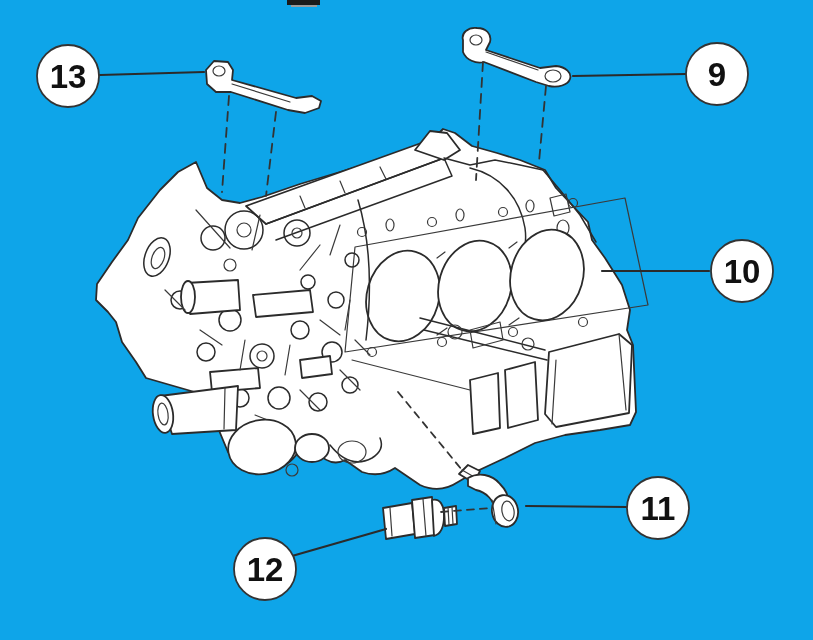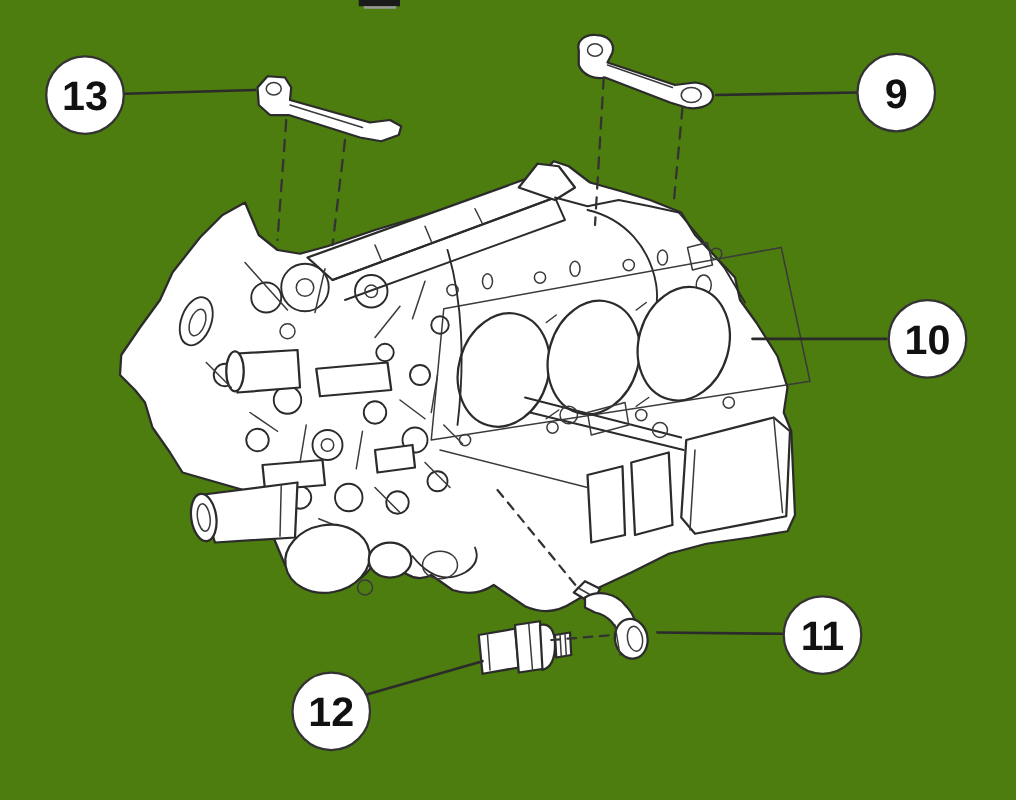--- a/index.html
+++ b/index.html
@@ -1,17 +1,17 @@
 <!DOCTYPE html>
 <html><head>
 <meta charset="utf-8">
 <style>
   html,body{margin:0;padding:0;background:#ffffff;}
   #stage{
-    position:relative;width:813px;height:640px;background:#4d7c0f;overflow:hidden;
+    position:relative;width:813px;height:640px;background:#0ea5e9;overflow:hidden;
     font-family:"Liberation Sans", sans-serif;
   }
   svg{display:block;}
   .outline{fill:#ffffff;stroke:#2b2b2b;stroke-width:1.8;stroke-linejoin:round;stroke-linecap:round;}
   .line{fill:none;stroke:#2b2b2b;stroke-width:1.5;stroke-linejoin:round;stroke-linecap:round;}
   .thin{fill:none;stroke:#3a3a3a;stroke-width:1.2;stroke-linejoin:round;stroke-linecap:round;}
   .dash{fill:none;stroke:#333333;stroke-width:1.8;stroke-dasharray:9 7;stroke-linecap:round;}
   .dash2{fill:none;stroke:#333333;stroke-width:1.8;stroke-dasharray:7 6;stroke-linecap:round;}
   .leader{fill:none;stroke:#2b2b2b;stroke-width:2.2;stroke-linecap:round;}
   .callout-circle{fill:#ffffff;stroke:#333333;stroke-width:1.8;}

